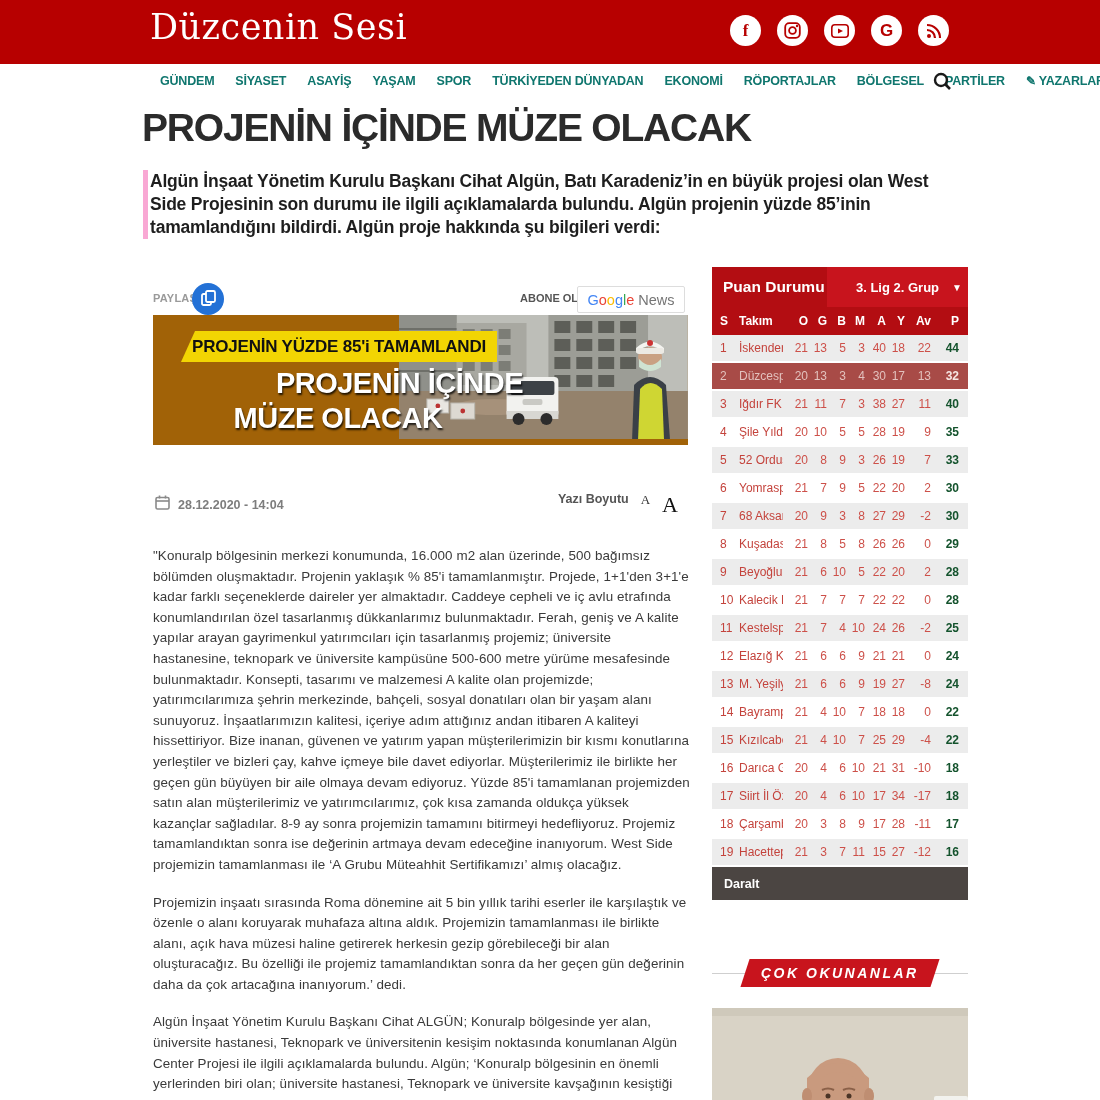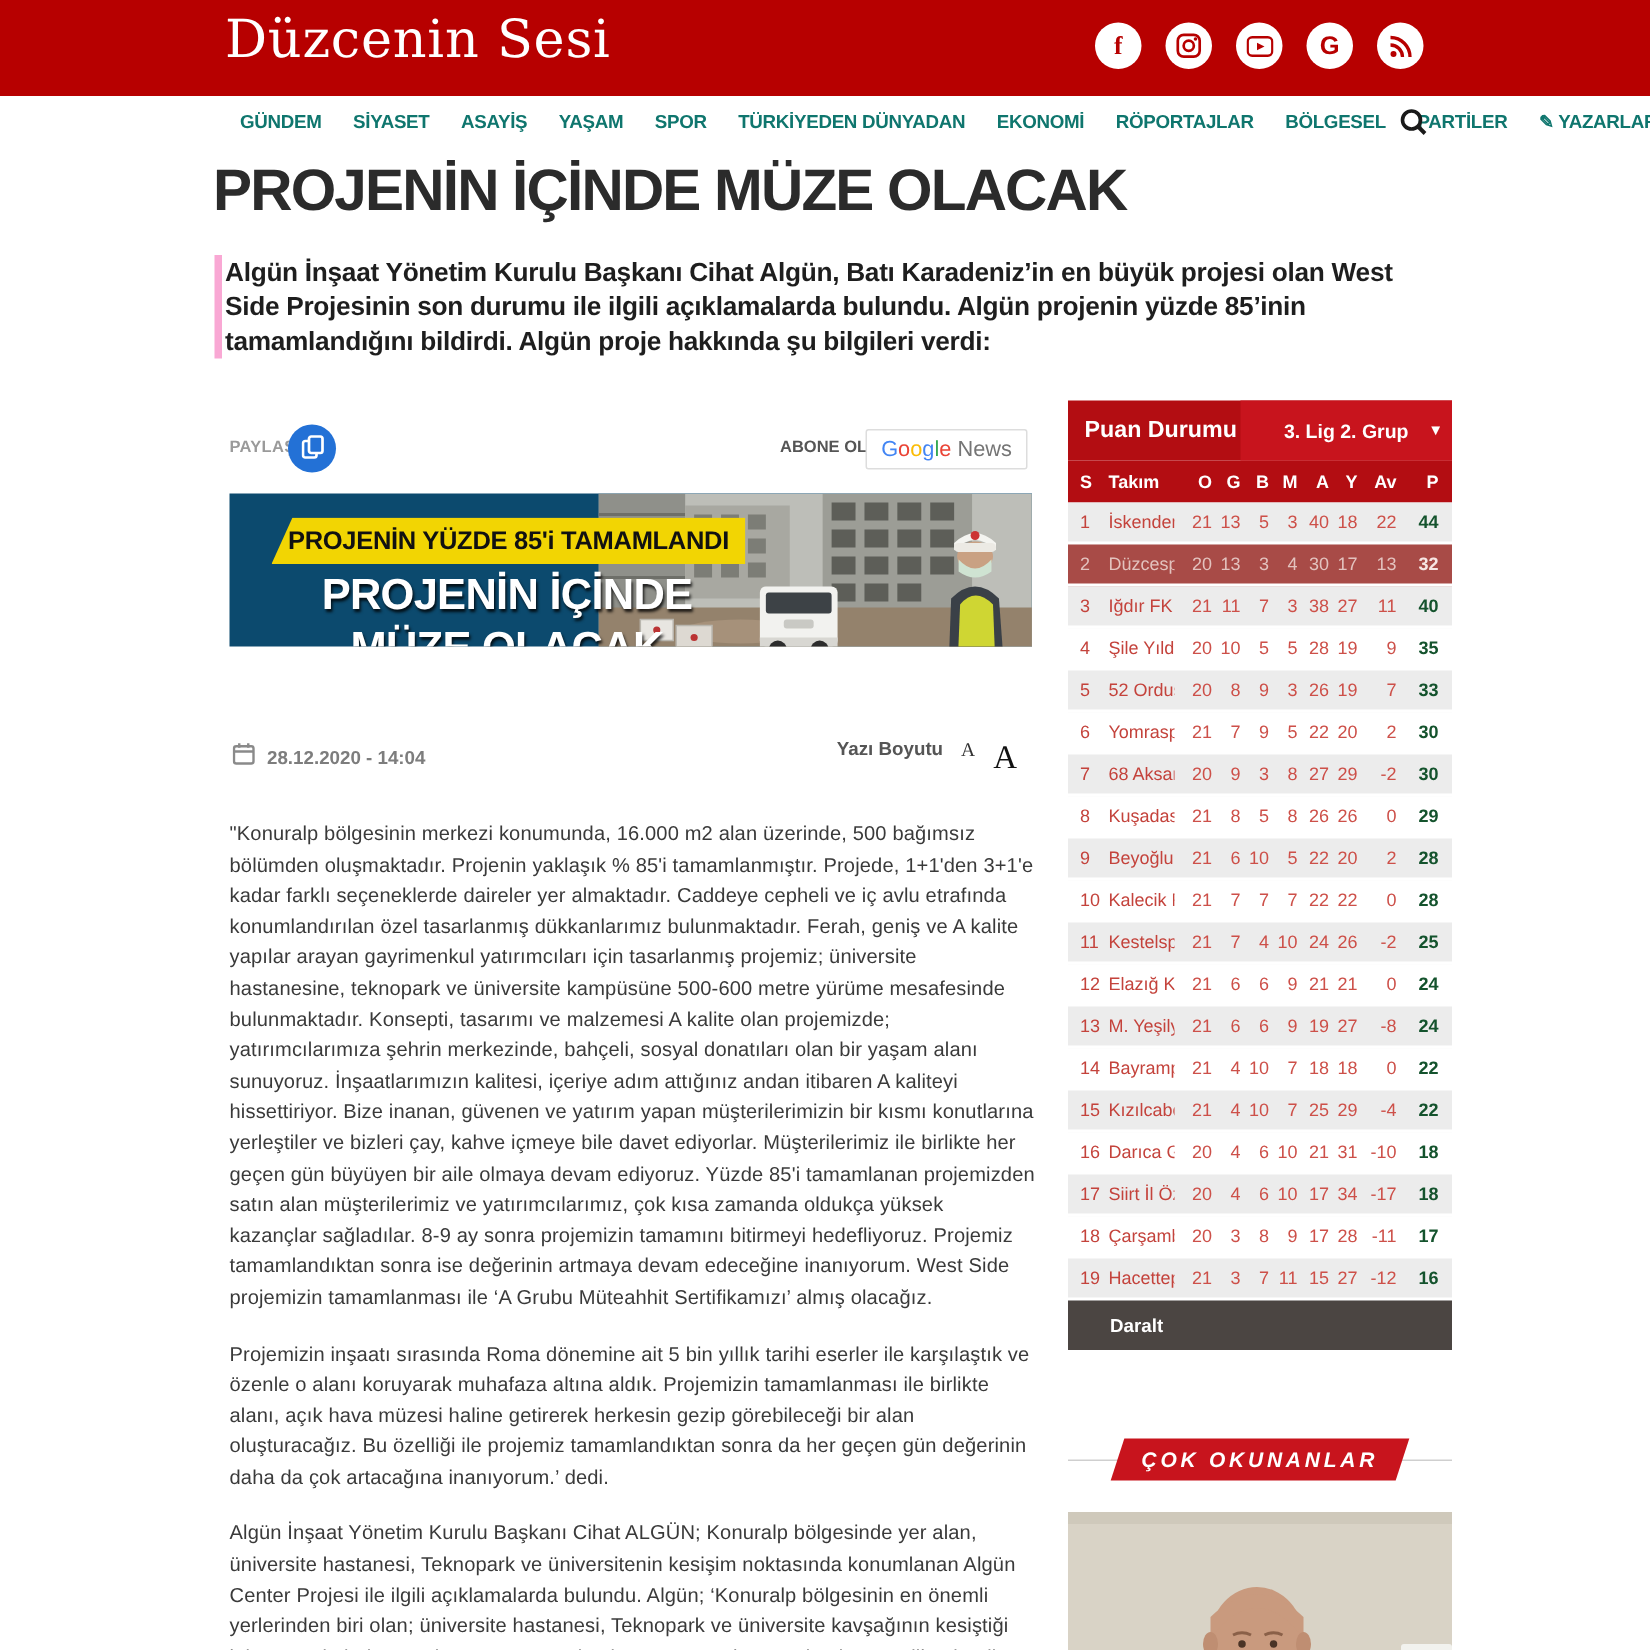--- a/index.html
+++ b/index.html
@@ -29,28 +29,28 @@
 
   
   .share-row { position:absolute; left:153px; top:283px; width:535px; height:32px; }
   .share-label { position:absolute; left:0; top:9px; font-size:11px; font-weight:700; color:#9a9a9a; letter-spacing:.2px; }
   .share-btn { position:absolute; left:39px; top:0; width:32px; height:32px; border-radius:50%; background:#2371d6; border:none; cursor:pointer; display:flex; align-items:center; justify-content:center; }
   .subscribe-label { position:absolute; left:367px; top:9px; font-size:11px; font-weight:700; color:#555; }
   .gnews-btn { position:absolute; left:424px; top:3px; width:108px; height:27px; background:#fff; border:1px solid #ddd; border-radius:2px; cursor:pointer; display:flex; align-items:center; justify-content:center; gap:4px; font-size:14.5px; }
   .gnews-btn .gword span { font-weight:500; }
   .gnews-news { color:#757575; }
 
-  .hero { position:absolute; left:153px; top:329px; width:535px; height:102px; background:#0c4a6e; overflow:hidden; }
+  .hero { position:absolute; left:153px; top:315px; width:535px; height:130px; background:#a16207; overflow:hidden; }
   .hero-photo { position:absolute; right:0; top:0; width:54%; height:124px; }
   .hero-badge { position:absolute; left:28px; top:16px; width:316px; height:31px; background:#f2d503;
                 clip-path:polygon(14px 0, 100% 0, 100% 100%, 0 100%);
                 display:flex; align-items:center; justify-content:center;
                 font-size:17px; font-weight:700; color:#111; letter-spacing:-.2px; }
   .hero-cap { position:absolute; left:0; width:370px; text-align:center; color:#fff; font-weight:800; font-size:29px; letter-spacing:-.5px; text-shadow:1px 2px 2px rgba(0,0,0,.8); }
-  .hero-cap1 { top:52px; }
+  .hero-cap1 { top:52px;text-align:right; }
   .hero-cap2 { top:87px; }
 
   .meta-row { position:absolute; left:153px; top:492px; width:535px; height:26px; border-bottom:0; }
   .date-wrap { position:absolute; left:2px; top:3px; display:flex; align-items:center; gap:8px; }
   .date-text { font-size:12.5px; font-weight:700; color:#7d7d7d; }
   .fs-wrap { position:absolute; right:10px; top:0; display:flex; align-items:flex-start; gap:12px; }
   .fs-label { font-size:12.5px; font-weight:700; color:#555; }
   .fs-a-small { font-family:"Liberation Serif", serif; font-size:13px; color:#333; cursor:pointer; }
   .fs-a-big { font-family:"Liberation Serif", serif; font-size:22px; color:#111; cursor:pointer; }
 
@@ -71,21 +71,21 @@
   .st-row { height:28px; border-bottom:2px solid #fff; background:#fff; font-size:12px; }
   .st-row.stripe { background:#ececec; }
   .st-row .c-pos { color:#c4433c; font-weight:400; }
   .st-row .c-team { color:#c4433c; font-weight:400; white-space:nowrap; overflow:hidden; }
   .st-row .c-num { color:#cd5049; }
   .st-row .c-pts { color:#14532d; font-weight:800; }
   .st-row.hl { background:#a84b47; }
   .st-row.hl .c-pos, .st-row.hl .c-team { color:#e3c2be; }
   .st-row.hl .c-num { color:#e3c2be; }
   .st-row.hl .c-pts { color:#f7e6e3; }
-  .st-collapse { height:33px; background:#4b4542; color:#fff; font-weight:700; font-size:12.5px; display:flex; align-items:center; padding-left:28px; cursor:pointer; }
+  .st-collapse { height:33px; background:#4b4542; color:#fff; font-weight:700; font-size:12.5px; display:flex; align-items:center; padding-left:12px; cursor:pointer; }
 
   
   .mostread { position:absolute; left:712px; top:958px; width:256px; height:30px; }
   .mr-line { position:absolute; left:0; top:15px; width:256px; height:1px; background:#cfcfcf; }
   .mr-banner { position:absolute; left:33px; top:1px; width:190px; height:28px; background:#c8141d; transform:skewX(-18deg); display:flex; align-items:center; justify-content:center; }
   .mr-banner span { transform:skewX(18deg); color:#fff; font-weight:700; font-style:italic; font-size:14px; letter-spacing:2.5px; }
 
   .mr-photo { position:absolute; left:712px; top:1008px; width:256px; height:140px; cursor:pointer; }
 
   

